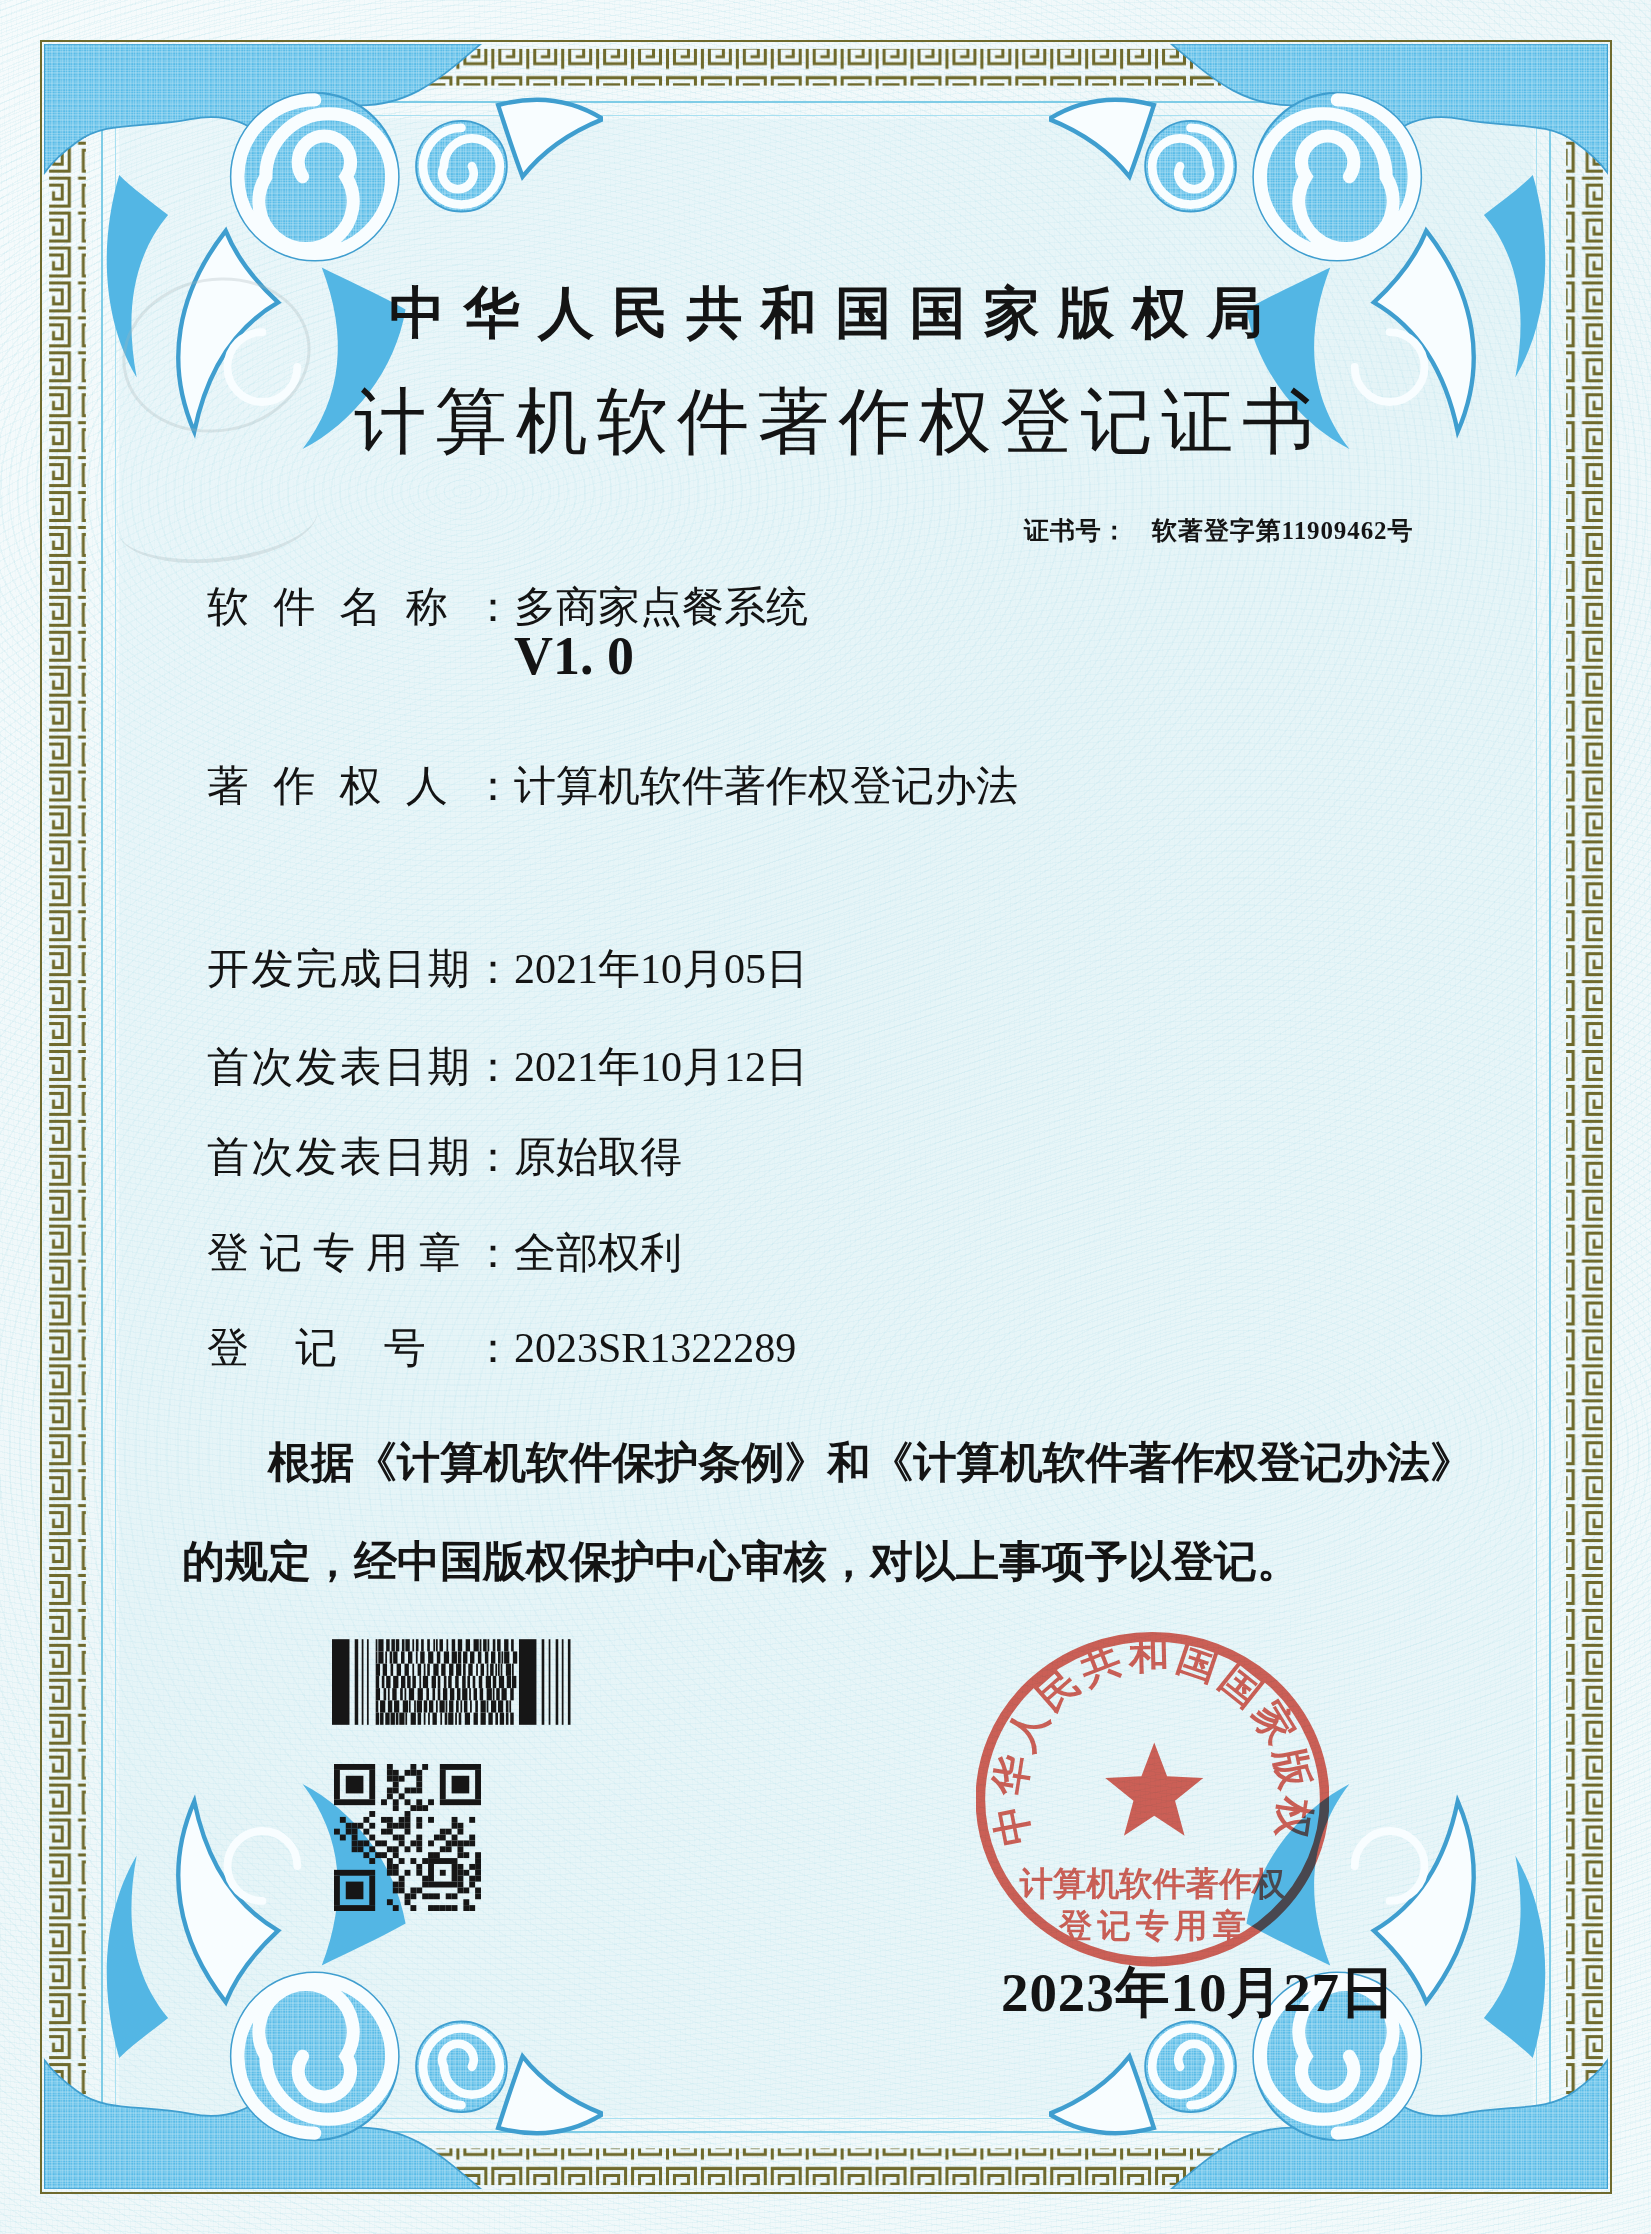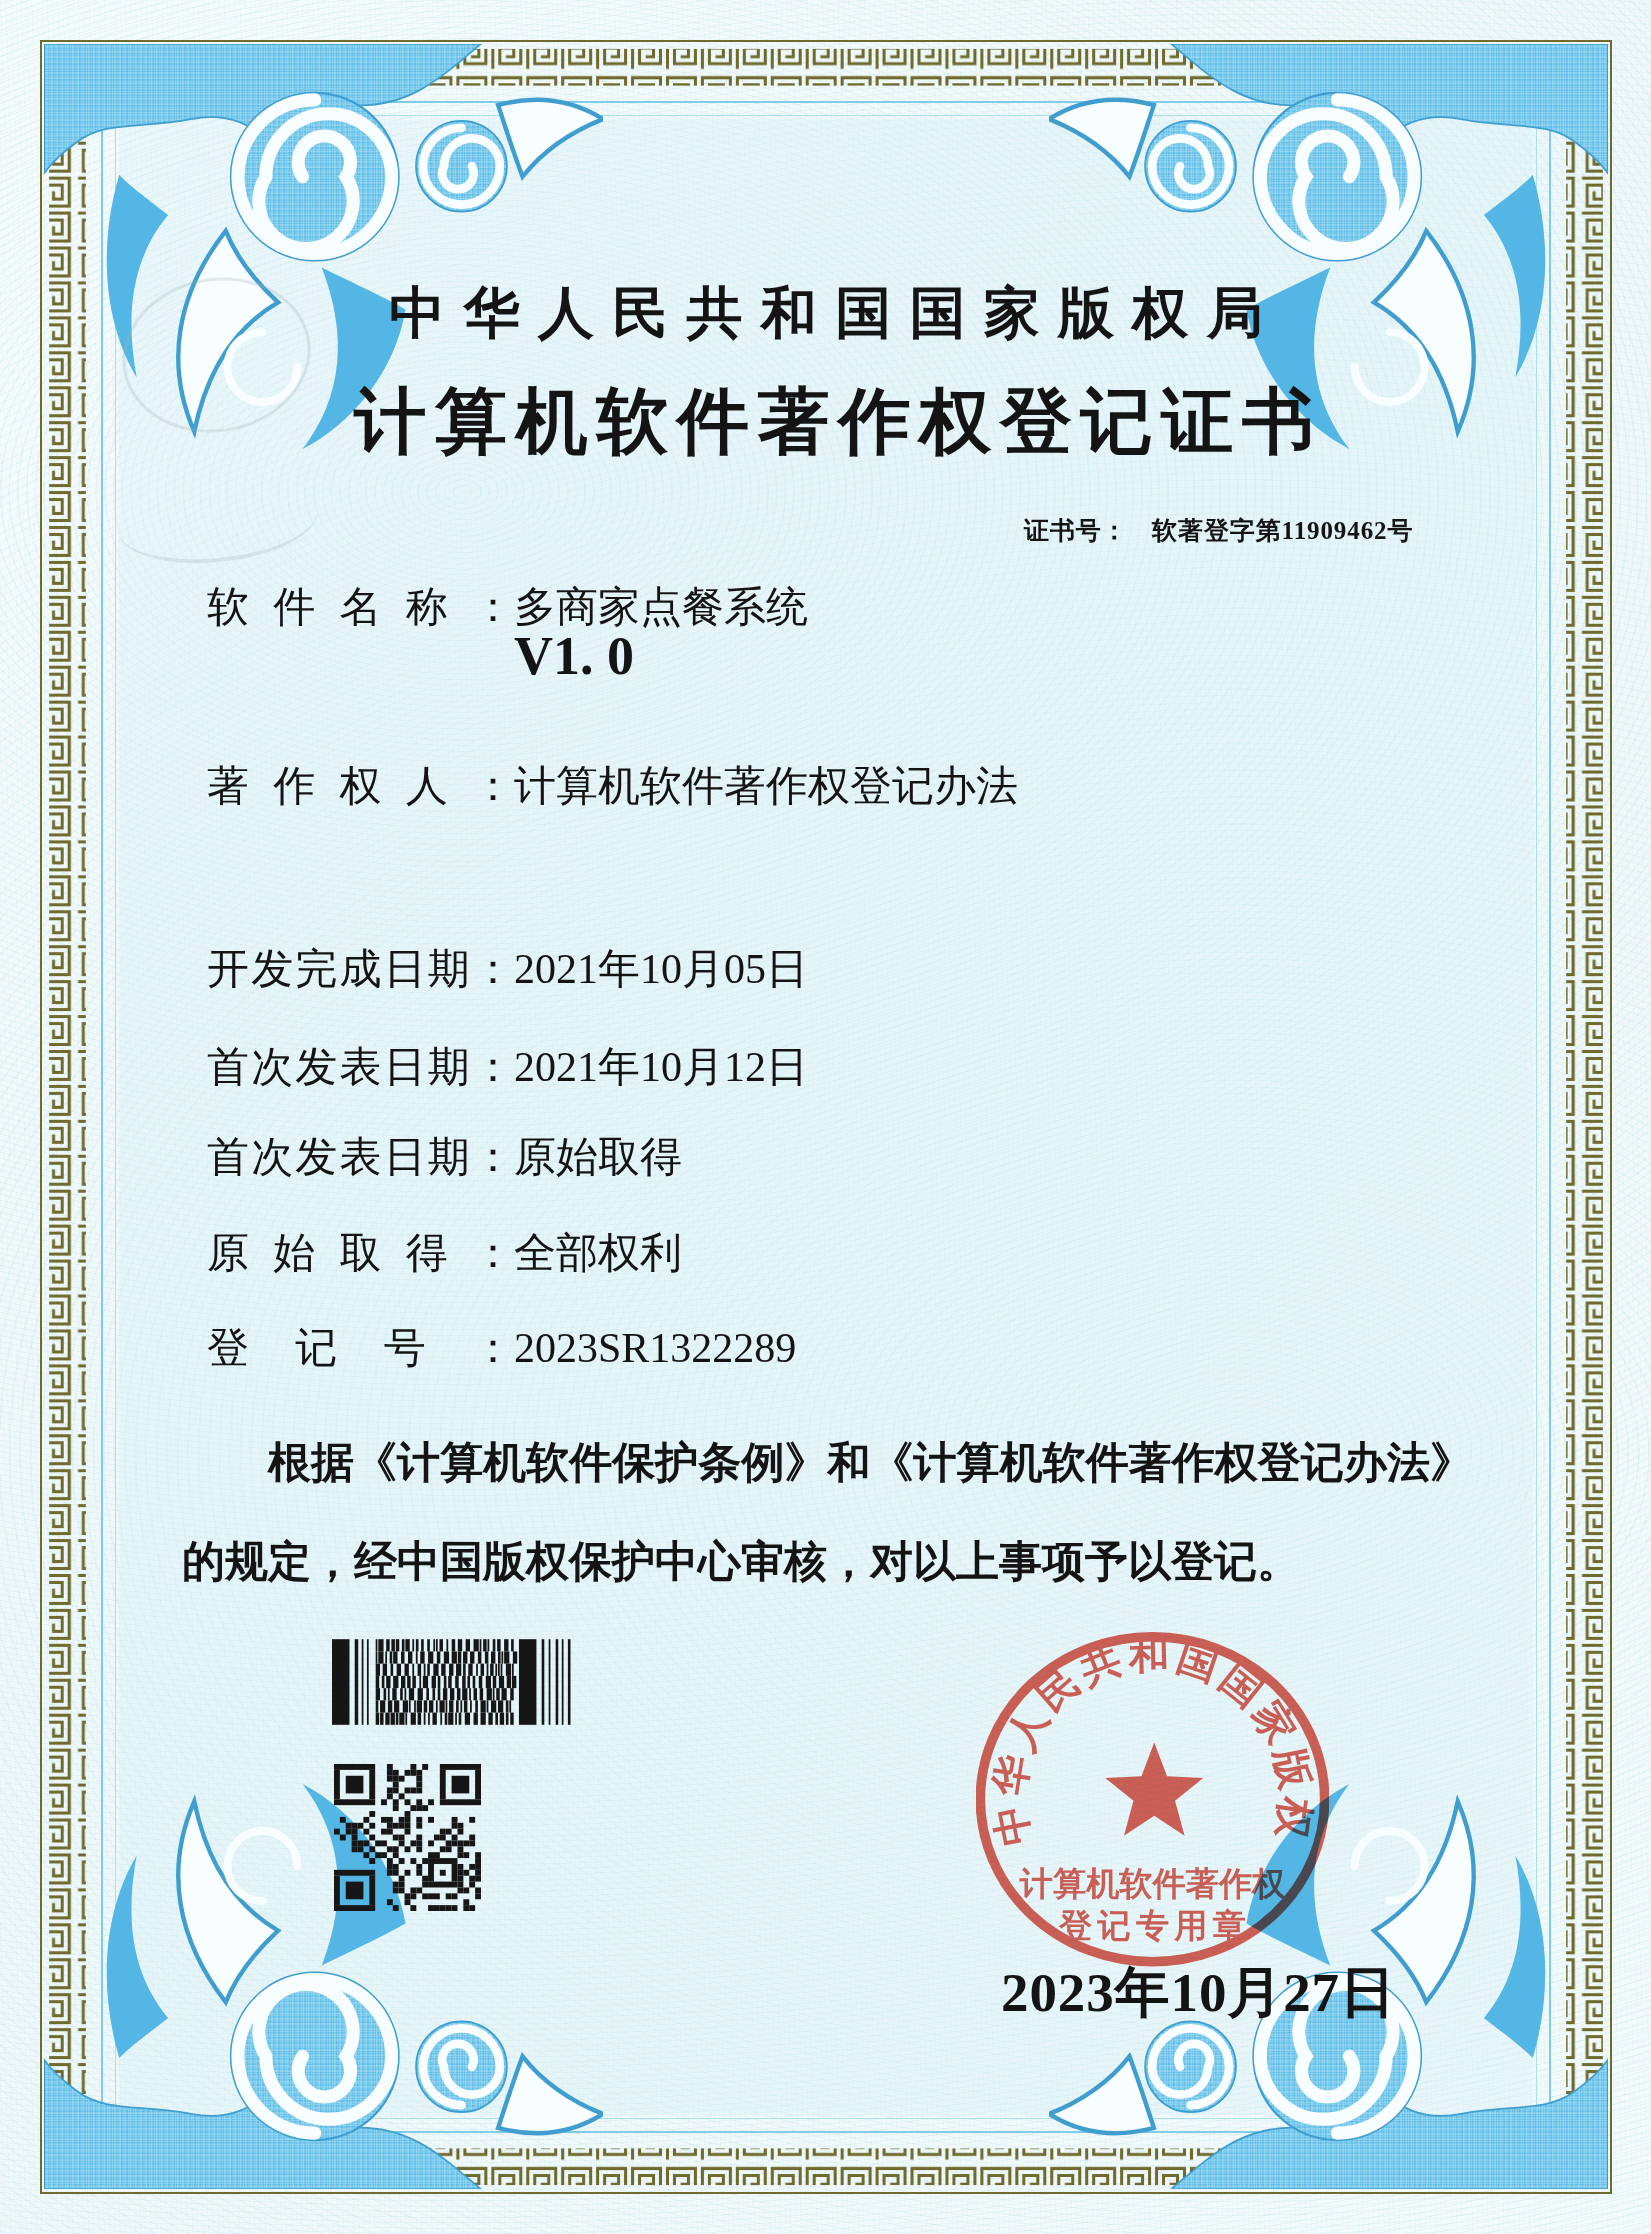--- a/index.html
+++ b/index.html
@@ -26,21 +26,21 @@
   .corner.tl{left:44px; top:44px;}
   .corner.tr{right:44px; top:44px; transform:scaleX(-1);}
   .corner.bl{left:44px; bottom:45px; transform:scaleY(-1);}
   .corner.br{right:44px; bottom:45px; transform:scale(-1,-1);}
   .emboss1{position:absolute; left:122px; top:278px; width:183px; height:148px; border:3.5px solid rgba(165,178,182,.28); border-radius:50%; transform:rotate(-10deg);}
   .emboss2{position:absolute; left:117px; top:479px; width:201px; height:79px; border-bottom:4.4px solid rgba(160,173,178,.26); border-radius:50%; transform:rotate(-6deg);}
 
   .org-title{position:absolute; left:0; right:0; top:276px; text-align:center;
     font-size:56px; font-weight:700; letter-spacing:18.3px; padding-left:18.3px; white-space:nowrap;}
   .cert-title{position:absolute; left:0; right:0; top:374px; text-align:center;
-    font-size:72px; font-weight:700; letter-spacing:8.7px; padding-left:25px; white-space:nowrap;}
+    font-size:72px; font-weight:400; letter-spacing:8.7px; padding-left:25px; white-space:nowrap;}
   .certno{position:absolute; left:1024px; top:514px; font-size:25px; font-weight:700; white-space:nowrap; letter-spacing:0.9px;}
   .certno .v{margin-left:24.5px;}
 
   .row{position:absolute; left:207px; font-size:42px; font-weight:400; white-space:nowrap; line-height:49px;}
   .flabel{display:inline-block; width:307px; text-align:justify; text-align-last:justify; vertical-align:top;}
   .fvalue{display:inline-block; vertical-align:top;}
   .ver-line{position:absolute; left:514px; top:632px; font-size:54px; font-weight:700; line-height:49px;}
 
   .statement{position:absolute; left:182px; width:1291px; top:1413px;
     font-size:43px; font-weight:700; line-height:99px; text-align:justify; text-indent:2em;}
@@ -132,21 +132,21 @@
 
   <div class="row" style="top:1043px">
     <span class="flabel">首次发表日期：</span><span class="fvalue">2021年10月12日</span>
   </div>
 
   <div class="row" style="top:1133px">
     <span class="flabel">首次发表日期：</span><span class="fvalue">原始取得</span>
   </div>
 
   <div class="row" style="top:1229px">
-    <span class="flabel">原始取得：</span><span class="fvalue">全部权利</span>
+    <span class="flabel">登记专用章：</span><span class="fvalue">全部权利</span>
   </div>
 
   <div class="row" style="top:1324px">
     <span class="flabel">登记号：</span><span class="fvalue">2023SR1322289</span>
   </div>
 
   <div class="statement">根据《计算机软件保护条例》和《计算机软件著作权登记办法》的规定，经中国版权保护中心审核，对以上事项予以登记。</div>
 
   <svg id="barcode" class="barcode" viewBox="0 0 277 98" style="fill:#161616">
       <rect x="0" y="0" width="20" height="98"></rect>

